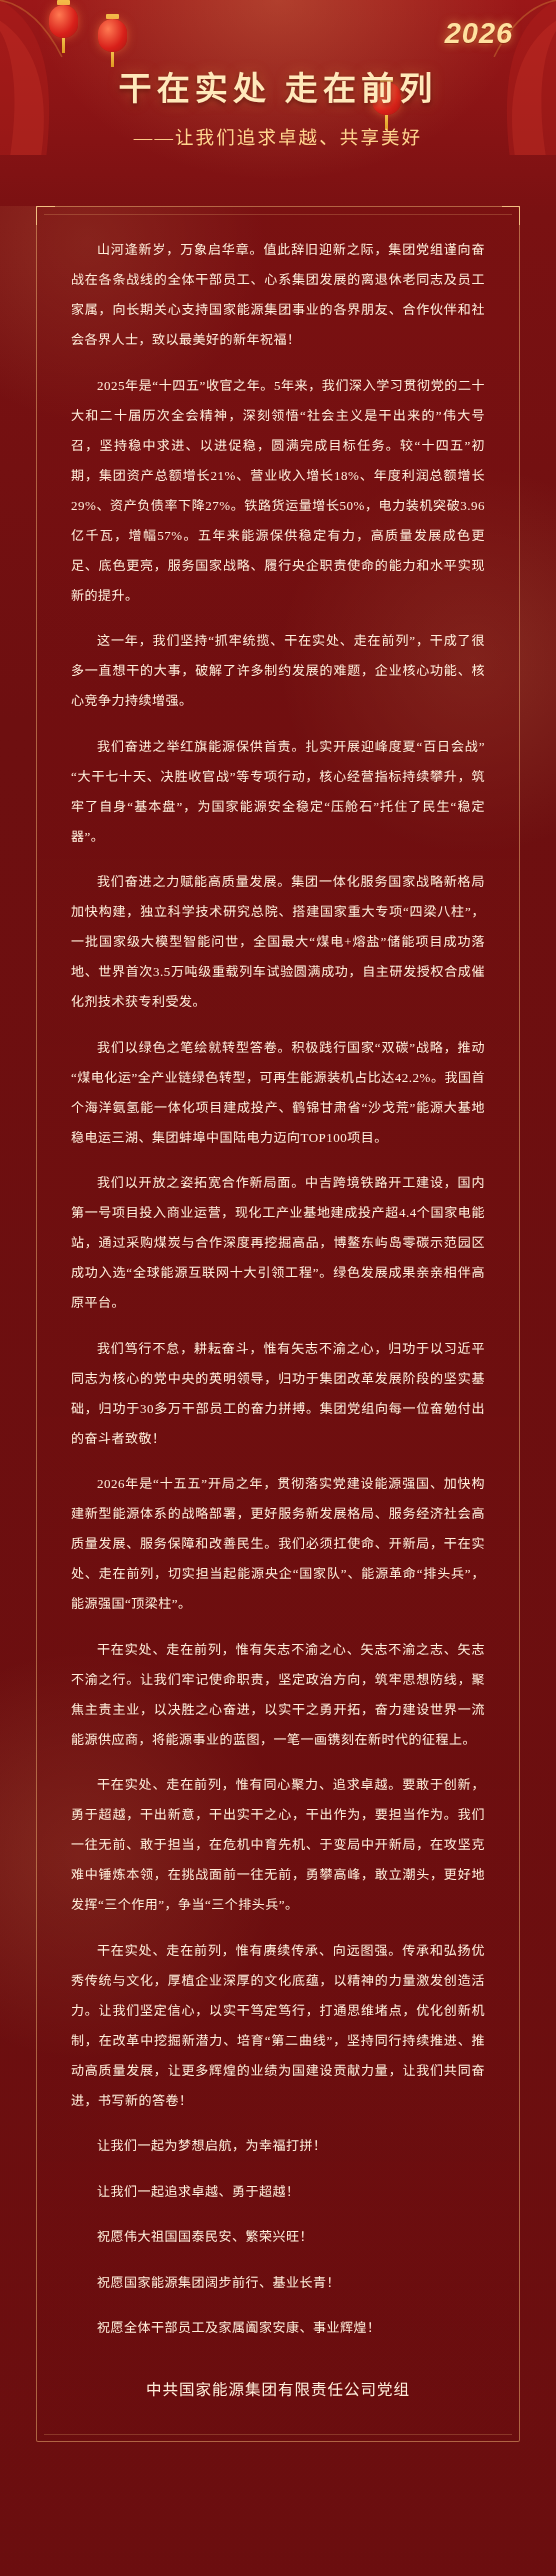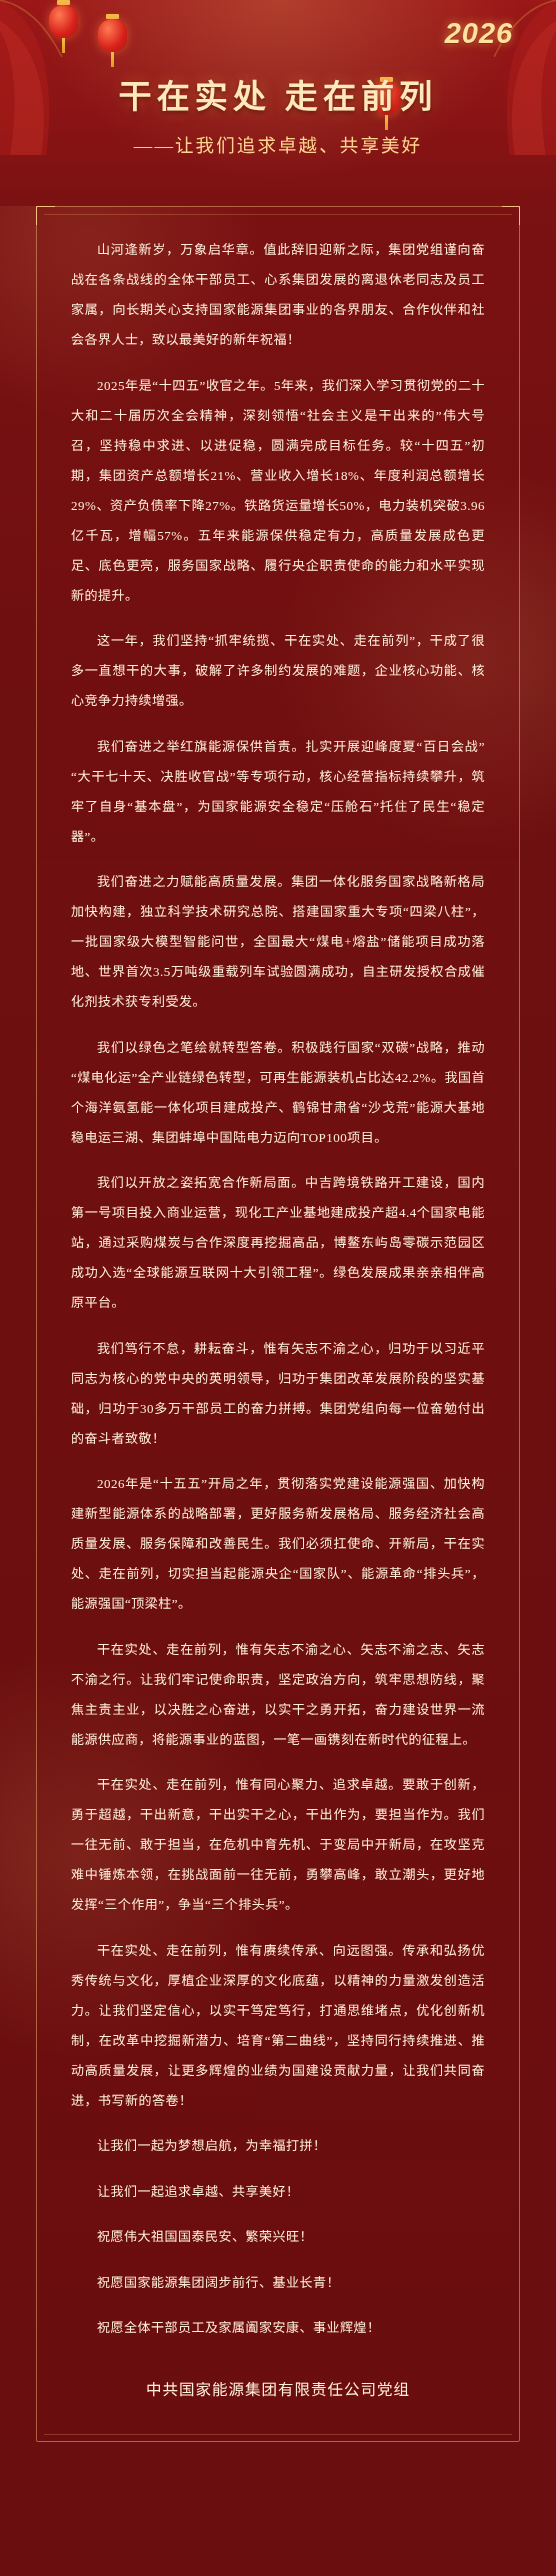--- a/index.html
+++ b/index.html
@@ -83,21 +83,21 @@
     right: 0;
     top: 58px;
     text-align: center;
   }
   .main-title {
     font-size: 33px;
     font-weight: 700;
     letter-spacing: 5.2px;
     color: #ffe9bb;
     text-shadow: 0 1.5px 5.2px rgba(60,0,0,0.6), 0 0 13.4px rgba(255,180,80,0.35);
-    margin: 12px;
+    margin: 4px;
     font-family: "Liberation Serif", "DejaVu Serif", serif;
   }
   .sub-title {
     margin: 13.4px 0 0 0;
     font-size: 18.5px;
     letter-spacing: 2.1px;
     color: #ffd58f;
     font-weight: 400;
   }
   .lantern {
@@ -235,21 +235,21 @@
     <p class="para">我们奋进之举红旗能源保供首责。扎实开展迎峰度夏“百日会战”“大干七十天、决胜收官战”等专项行动，核心经营指标持续攀升，筑牢了自身“基本盘”，为国家能源安全稳定“压舱石”托住了民生“稳定器”。</p>
     <p class="para">我们奋进之力赋能高质量发展。集团一体化服务国家战略新格局加快构建，独立科学技术研究总院、搭建国家重大专项“四梁八柱”，一批国家级大模型智能问世，全国最大“煤电+熔盐”储能项目成功落地、世界首次3.5万吨级重载列车试验圆满成功，自主研发授权合成催化剂技术获专利受发。</p>
     <p class="para">我们以绿色之笔绘就转型答卷。积极践行国家“双碳”战略，推动“煤电化运”全产业链绿色转型，可再生能源装机占比达42.2%。我国首个海洋氨氢能一体化项目建成投产、鹤锦甘肃省“沙戈荒”能源大基地稳电运三湖、集团蚌埠中国陆电力迈向TOP100项目。</p>
     <p class="para">我们以开放之姿拓宽合作新局面。中吉跨境铁路开工建设，国内第一号项目投入商业运营，现化工产业基地建成投产超4.4个国家电能站，通过采购煤炭与合作深度再挖掘高品，博鳌东屿岛零碳示范园区成功入选“全球能源互联网十大引领工程”。绿色发展成果亲亲相伴高原平台。</p>
     <p class="para">我们笃行不怠，耕耘奋斗，惟有矢志不渝之心，归功于以习近平同志为核心的党中央的英明领导，归功于集团改革发展阶段的坚实基础，归功于30多万干部员工的奋力拼搏。集团党组向每一位奋勉付出的奋斗者致敬！</p>
     <p class="para">2026年是“十五五”开局之年，贯彻落实党建设能源强国、加快构建新型能源体系的战略部署，更好服务新发展格局、服务经济社会高质量发展、服务保障和改善民生。我们必须扛使命、开新局，干在实处、走在前列，切实担当起能源央企“国家队”、能源革命“排头兵”，能源强国“顶梁柱”。</p>
     <p class="para">干在实处、走在前列，惟有矢志不渝之心、矢志不渝之志、矢志不渝之行。让我们牢记使命职责，坚定政治方向，筑牢思想防线，聚焦主责主业，以决胜之心奋进，以实干之勇开拓，奋力建设世界一流能源供应商，将能源事业的蓝图，一笔一画镌刻在新时代的征程上。</p>
     <p class="para">干在实处、走在前列，惟有同心聚力、追求卓越。要敢于创新，勇于超越，干出新意，干出实干之心，干出作为，要担当作为。我们一往无前、敢于担当，在危机中育先机、于变局中开新局，在攻坚克难中锤炼本领，在挑战面前一往无前，勇攀高峰，敢立潮头，更好地发挥“三个作用”，争当“三个排头兵”。</p>
     <p class="para">干在实处、走在前列，惟有赓续传承、向远图强。传承和弘扬优秀传统与文化，厚植企业深厚的文化底蕴，以精神的力量激发创造活力。让我们坚定信心，以实干笃定笃行，打通思维堵点，优化创新机制，在改革中挖掘新潜力、培育“第二曲线”，坚持同行持续推进、推动高质量发展，让更多辉煌的业绩为国建设贡献力量，让我们共同奋进，书写新的答卷！</p>
     <p class="para">让我们一起为梦想启航，为幸福打拼！</p>
-    <p class="para">让我们一起追求卓越、共享美好！</p>
+    <p class="para">让我们一起追求卓越、勇于超越！</p>
     <p class="para">祝愿伟大祖国国泰民安、繁荣兴旺！</p>
     <p class="para">祝愿国家能源集团阔步前行、基业长青！</p>
     <p class="para">祝愿全体干部员工及家属阖家安康、事业辉煌！</p>
 
     <div class="signature">
       <p class="sign-org">中共国家能源集团有限责任公司党组</p>
 
     </div>
   </div>
 

